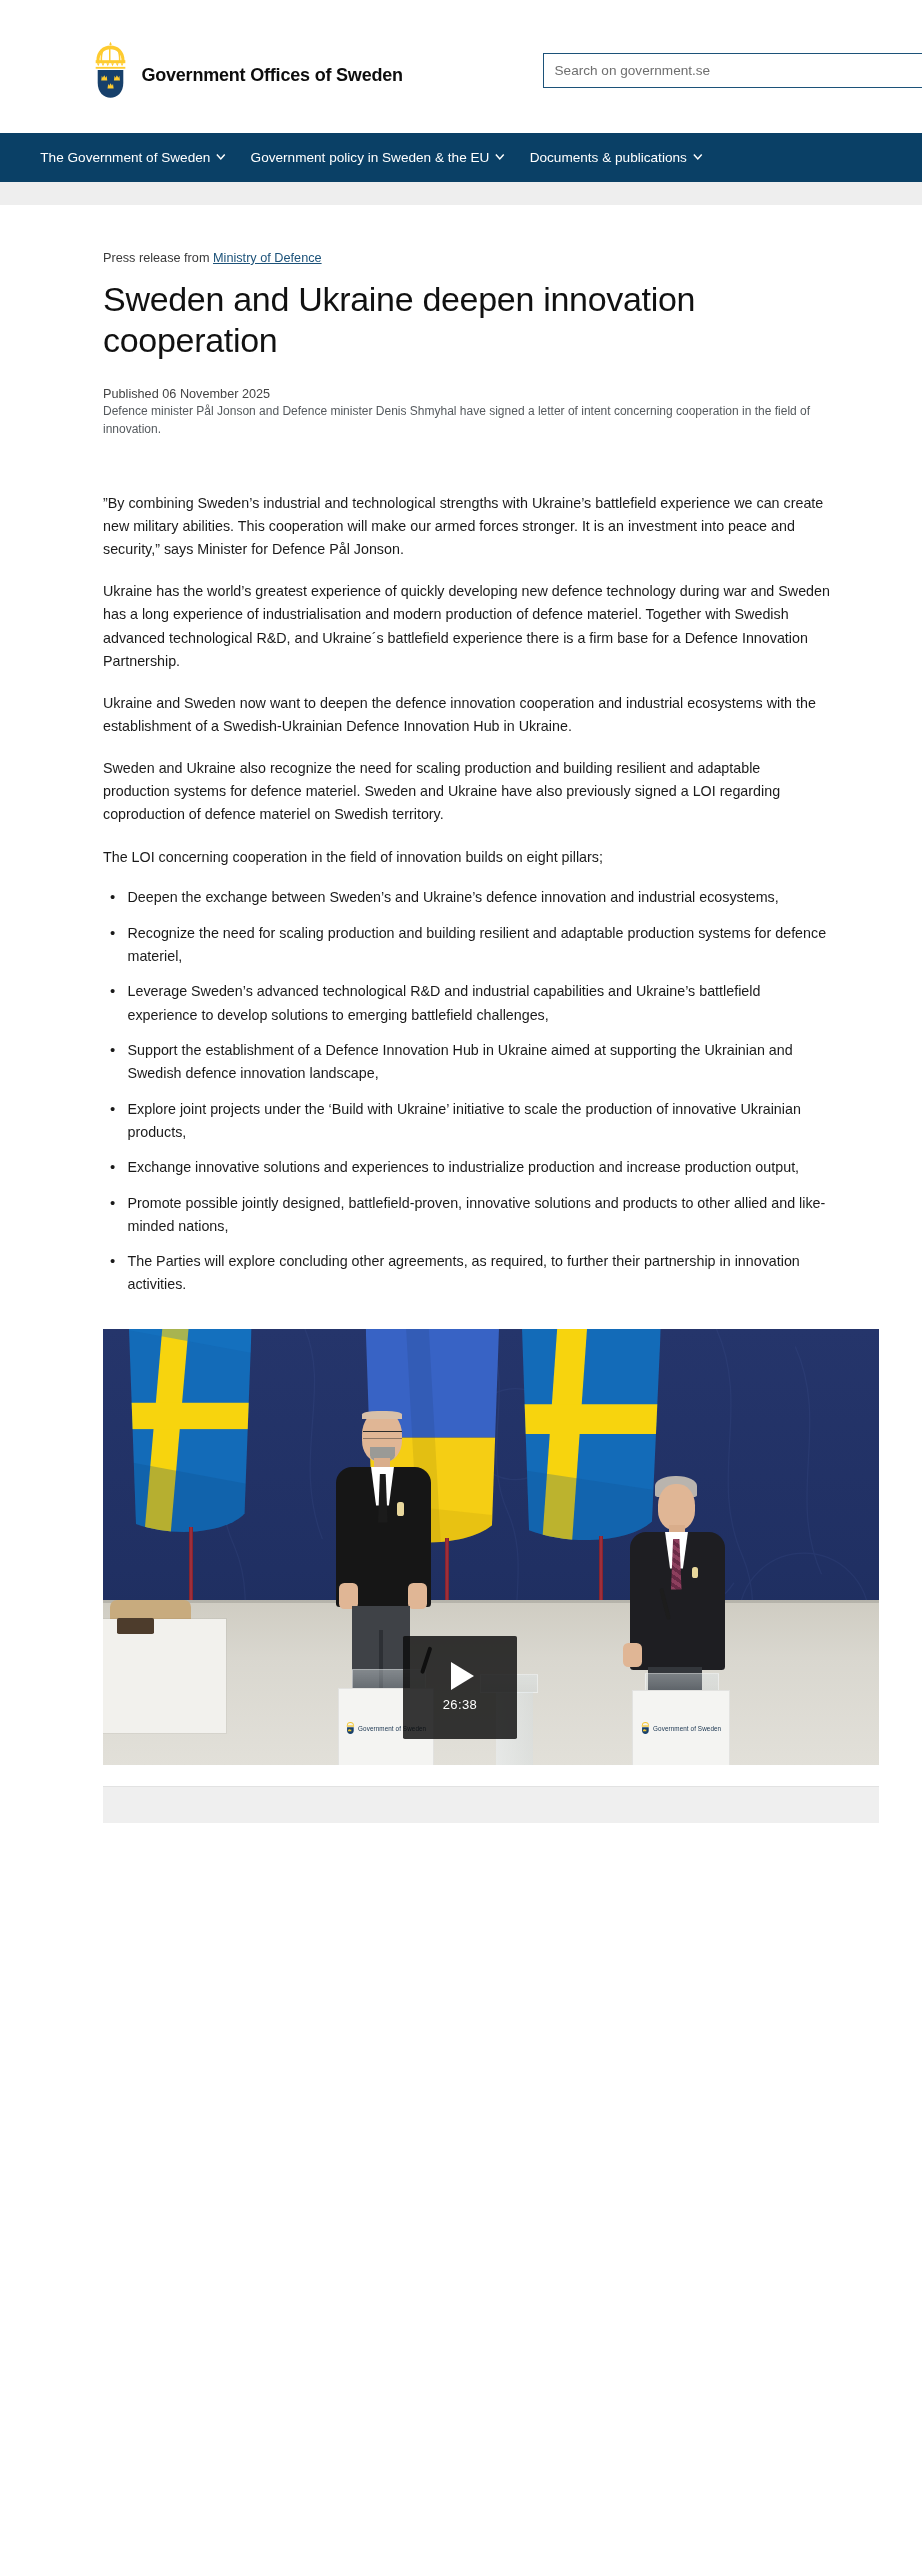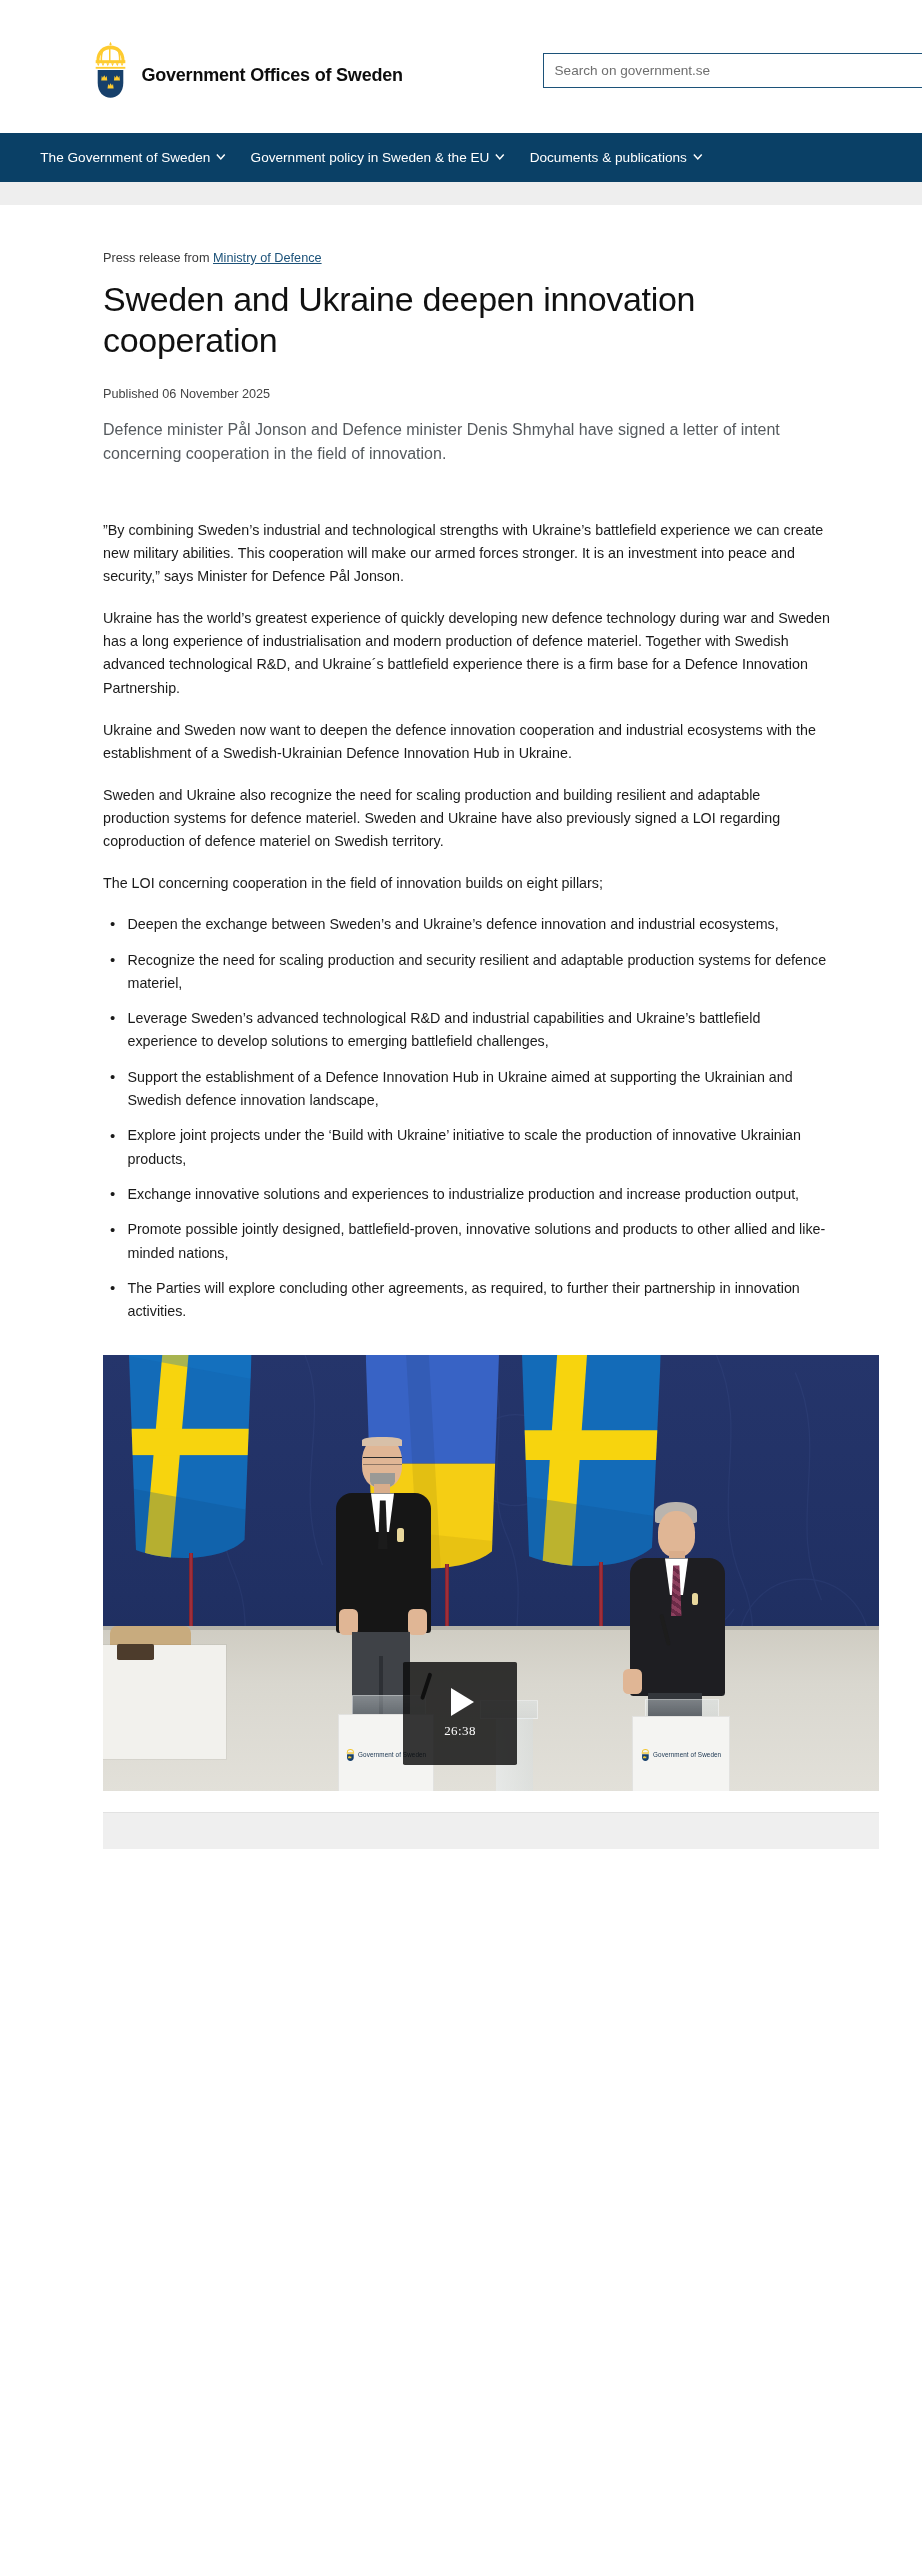--- a/index.html
+++ b/index.html
@@ -141,22 +141,22 @@
     letter-spacing: -0.3px;
     margin-top: 14px;
     max-width: 631px;
   }
   .published {
     margin-top: 26px;
     font-size: 12.7px;
     color: #444444;
   }
   .preamble {
-    margin-top: 17px;
-    font-size: 16px;
+    margin-top: 2px;
+    font-size: 12px;
     line-height: 1.48;
     color: #555a5e;
     max-width: 727px;
     font-weight: 400;
   }
 
   .body-copy { margin-top: 53px; max-width: 727px; }
   .body-copy p {
     font-size: 14.3px;
     line-height: 1.62;
@@ -341,21 +341,21 @@
   .play-triangle {
     width: 0; height: 0;
     border-left: 23px solid #ffffff;
     border-top: 14px solid transparent;
     border-bottom: 14px solid transparent;
     margin-left: 5.3px;
   }
   .play-duration {
     color:#ffffff;
     font-size: 13px;
-    font-family: Liberation Serif, serif;
+    font-family: Liberation Sans, sans-serif;
     letter-spacing: 0.4px;
   }
 
   .below-video-strip {
     margin-top: 21px;
     margin-left: 103px;
     width: 776px;
     height: 37px;
     background: #efefef;
     border-top: 0.9px solid #e2e2e2;
@@ -446,21 +446,21 @@
     <div class="body-copy">
       <p>”By combining Sweden’s industrial and technological strengths with Ukraine’s battlefield experience we can create new military abilities. This cooperation will make our armed forces stronger. It is an investment into peace and security,” says Minister for Defence Pål Jonson.</p>
       <p>Ukraine has the world’s greatest experience of quickly developing new defence technology during war and Sweden has a long experience of industrialisation and modern production of defence materiel. Together with Swedish advanced technological R&amp;D, and Ukraine´s battlefield experience there is a firm base for a Defence Innovation Partnership.</p>
       <p>Ukraine and Sweden now want to deepen the defence innovation cooperation and industrial ecosystems with the establishment of a Swedish-Ukrainian Defence Innovation Hub in Ukraine.</p>
       <p>Sweden and Ukraine also recognize the need for scaling production and building resilient and adaptable production systems for defence materiel. Sweden and Ukraine have also previously signed a LOI regarding coproduction of defence materiel on Swedish territory.</p>
       <p>The LOI concerning cooperation in the field of innovation builds on eight pillars;</p>
     </div>
 
     <ul class="pillars">
       <li>Deepen the exchange between Sweden’s and Ukraine’s defence innovation and industrial ecosystems,</li>
-      <li>Recognize the need for scaling production and security resilient and adaptable production systems for defence materiel,</li>
+      <li>Recognize the need for scaling production and building resilient and adaptable production systems for defence materiel,</li>
       <li>Leverage Sweden’s advanced technological R&amp;D and industrial capabilities and Ukraine’s battlefield experience to develop solutions to emerging battlefield challenges,</li>
       <li>Support the establishment of a Defence Innovation Hub in Ukraine aimed at supporting the Ukrainian and Swedish defence innovation landscape,</li>
       <li>Explore joint projects under the ‘Build with Ukraine’ initiative to scale the production of innovative Ukrainian products,</li>
       <li>Exchange innovative solutions and experiences to industrialize production and increase production output,</li>
       <li>Promote possible jointly designed, battlefield-proven, innovative solutions and products to other allied and like-minded nations,</li>
       <li>The Parties will explore concluding other agreements, as required, to further their partnership in innovation activities.</li>
     </ul>
   </div>
 
   <div class="video-block">

